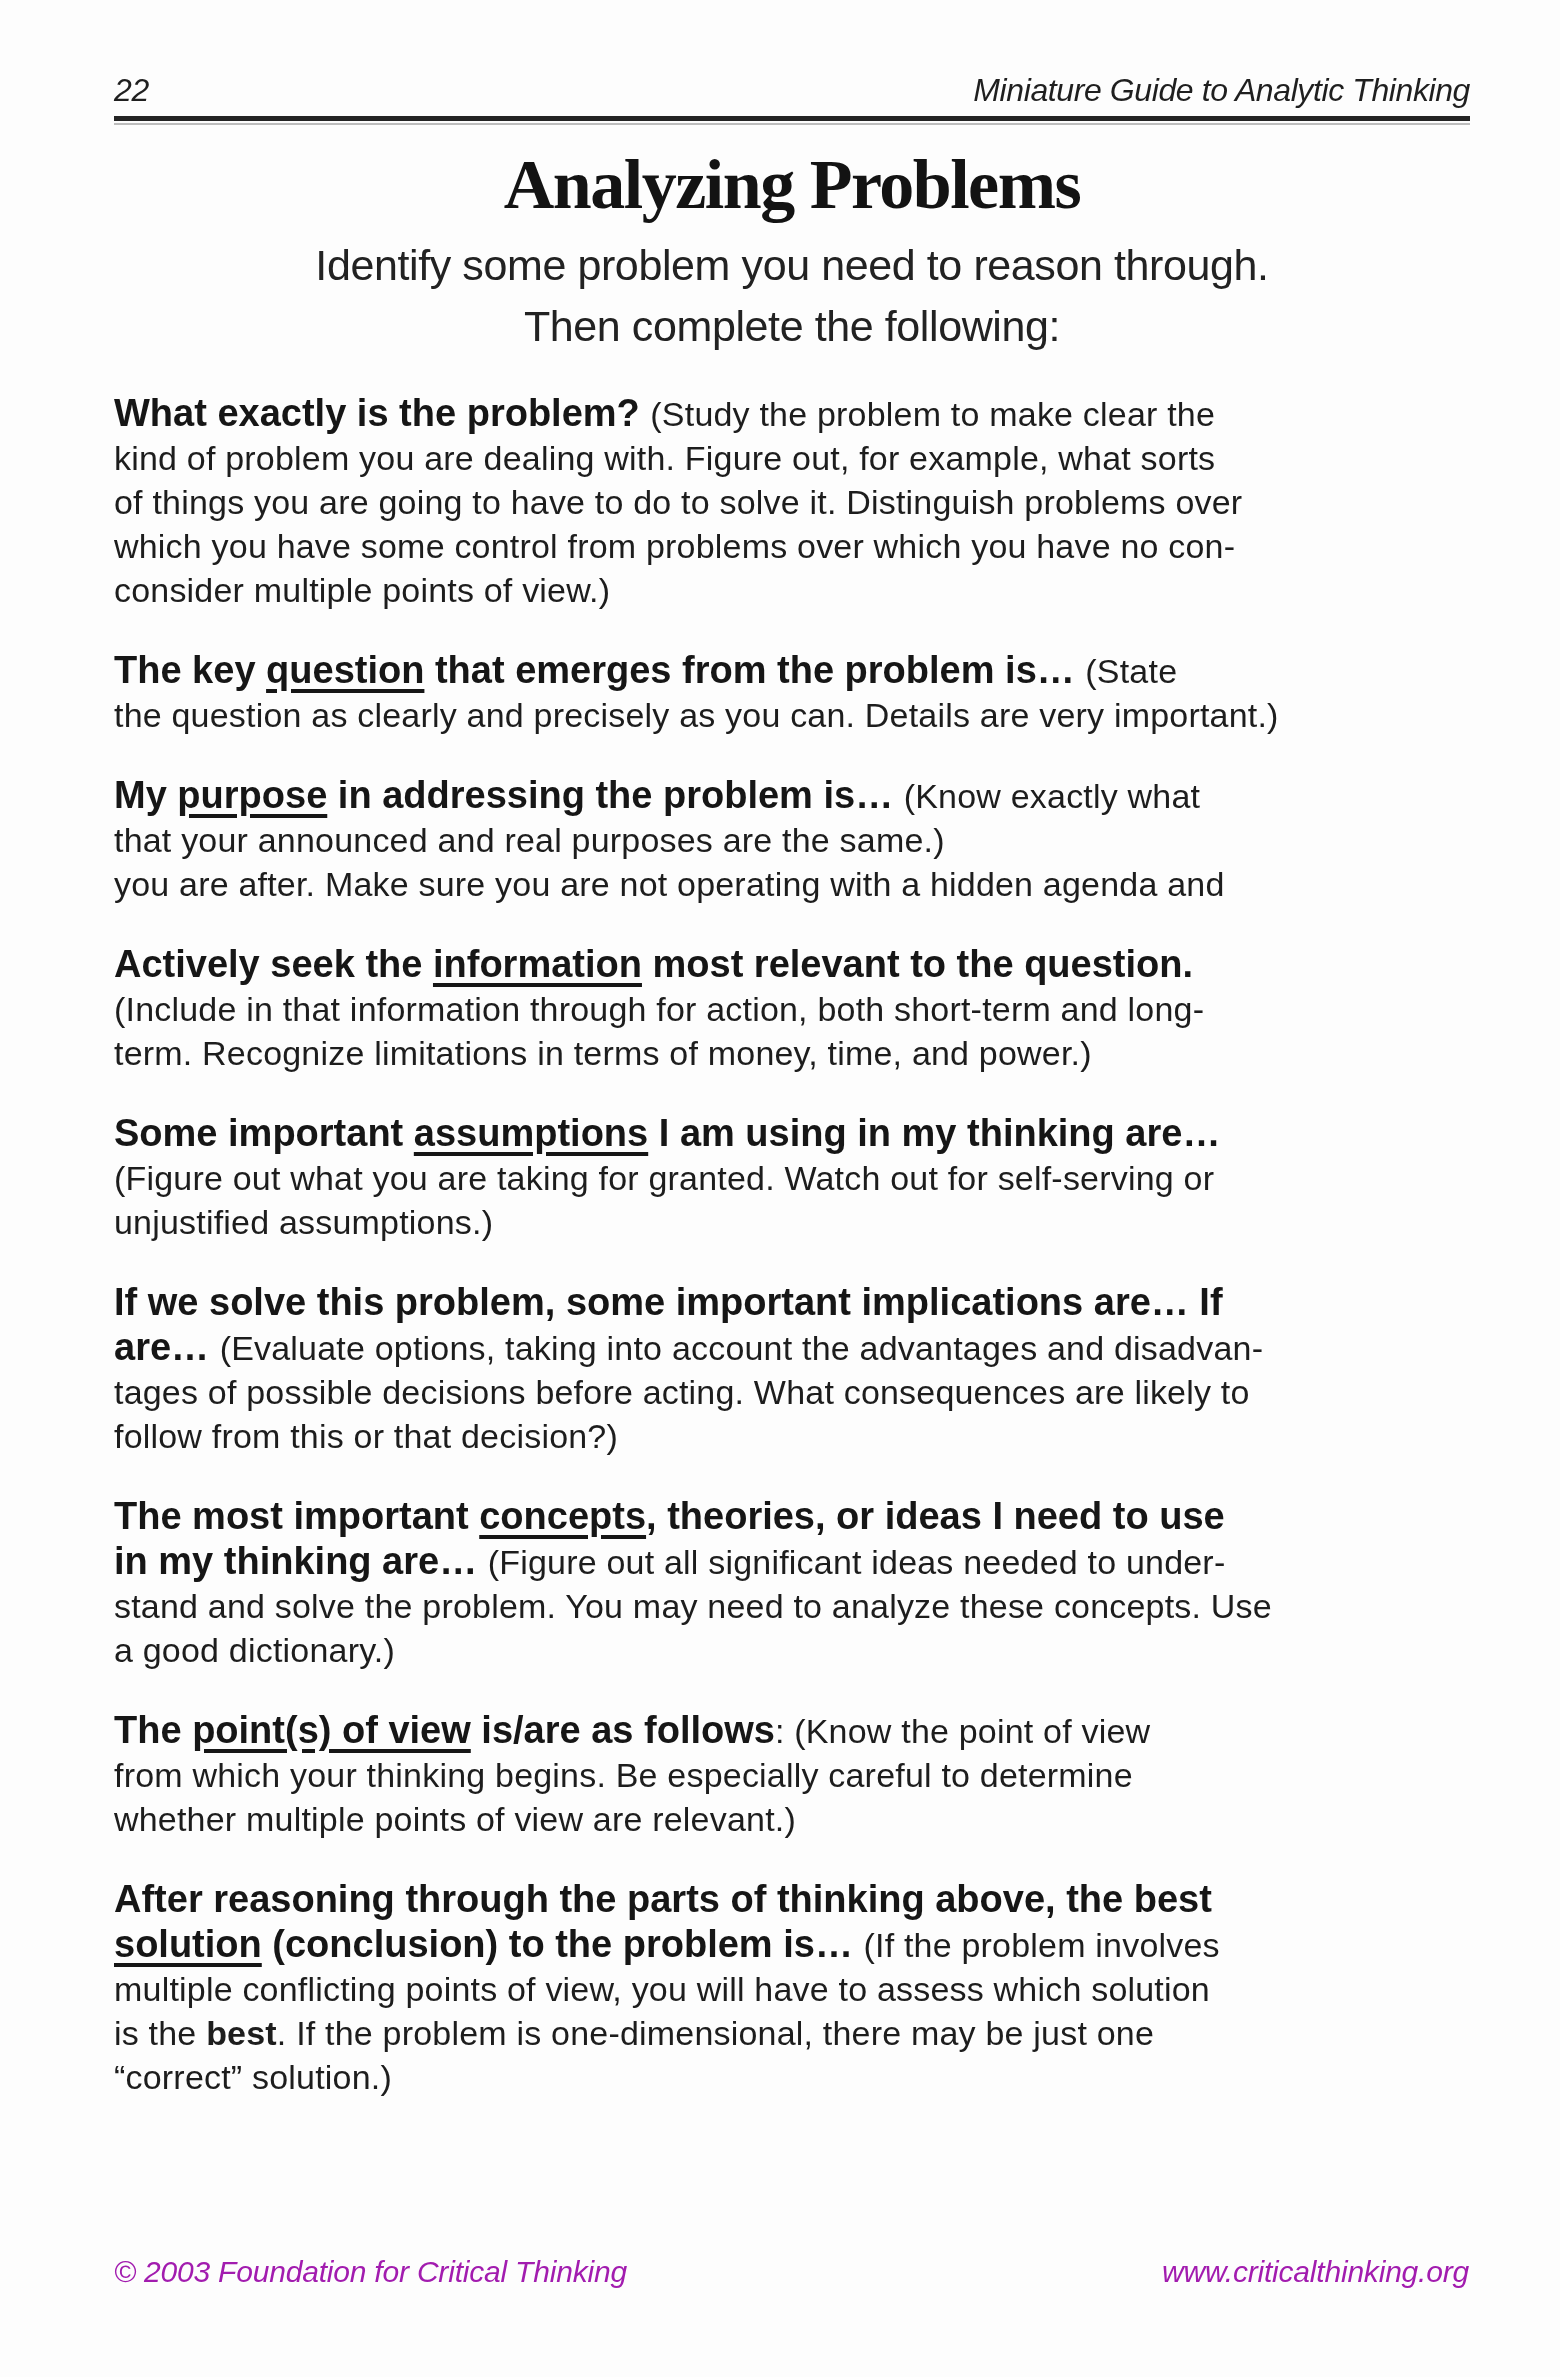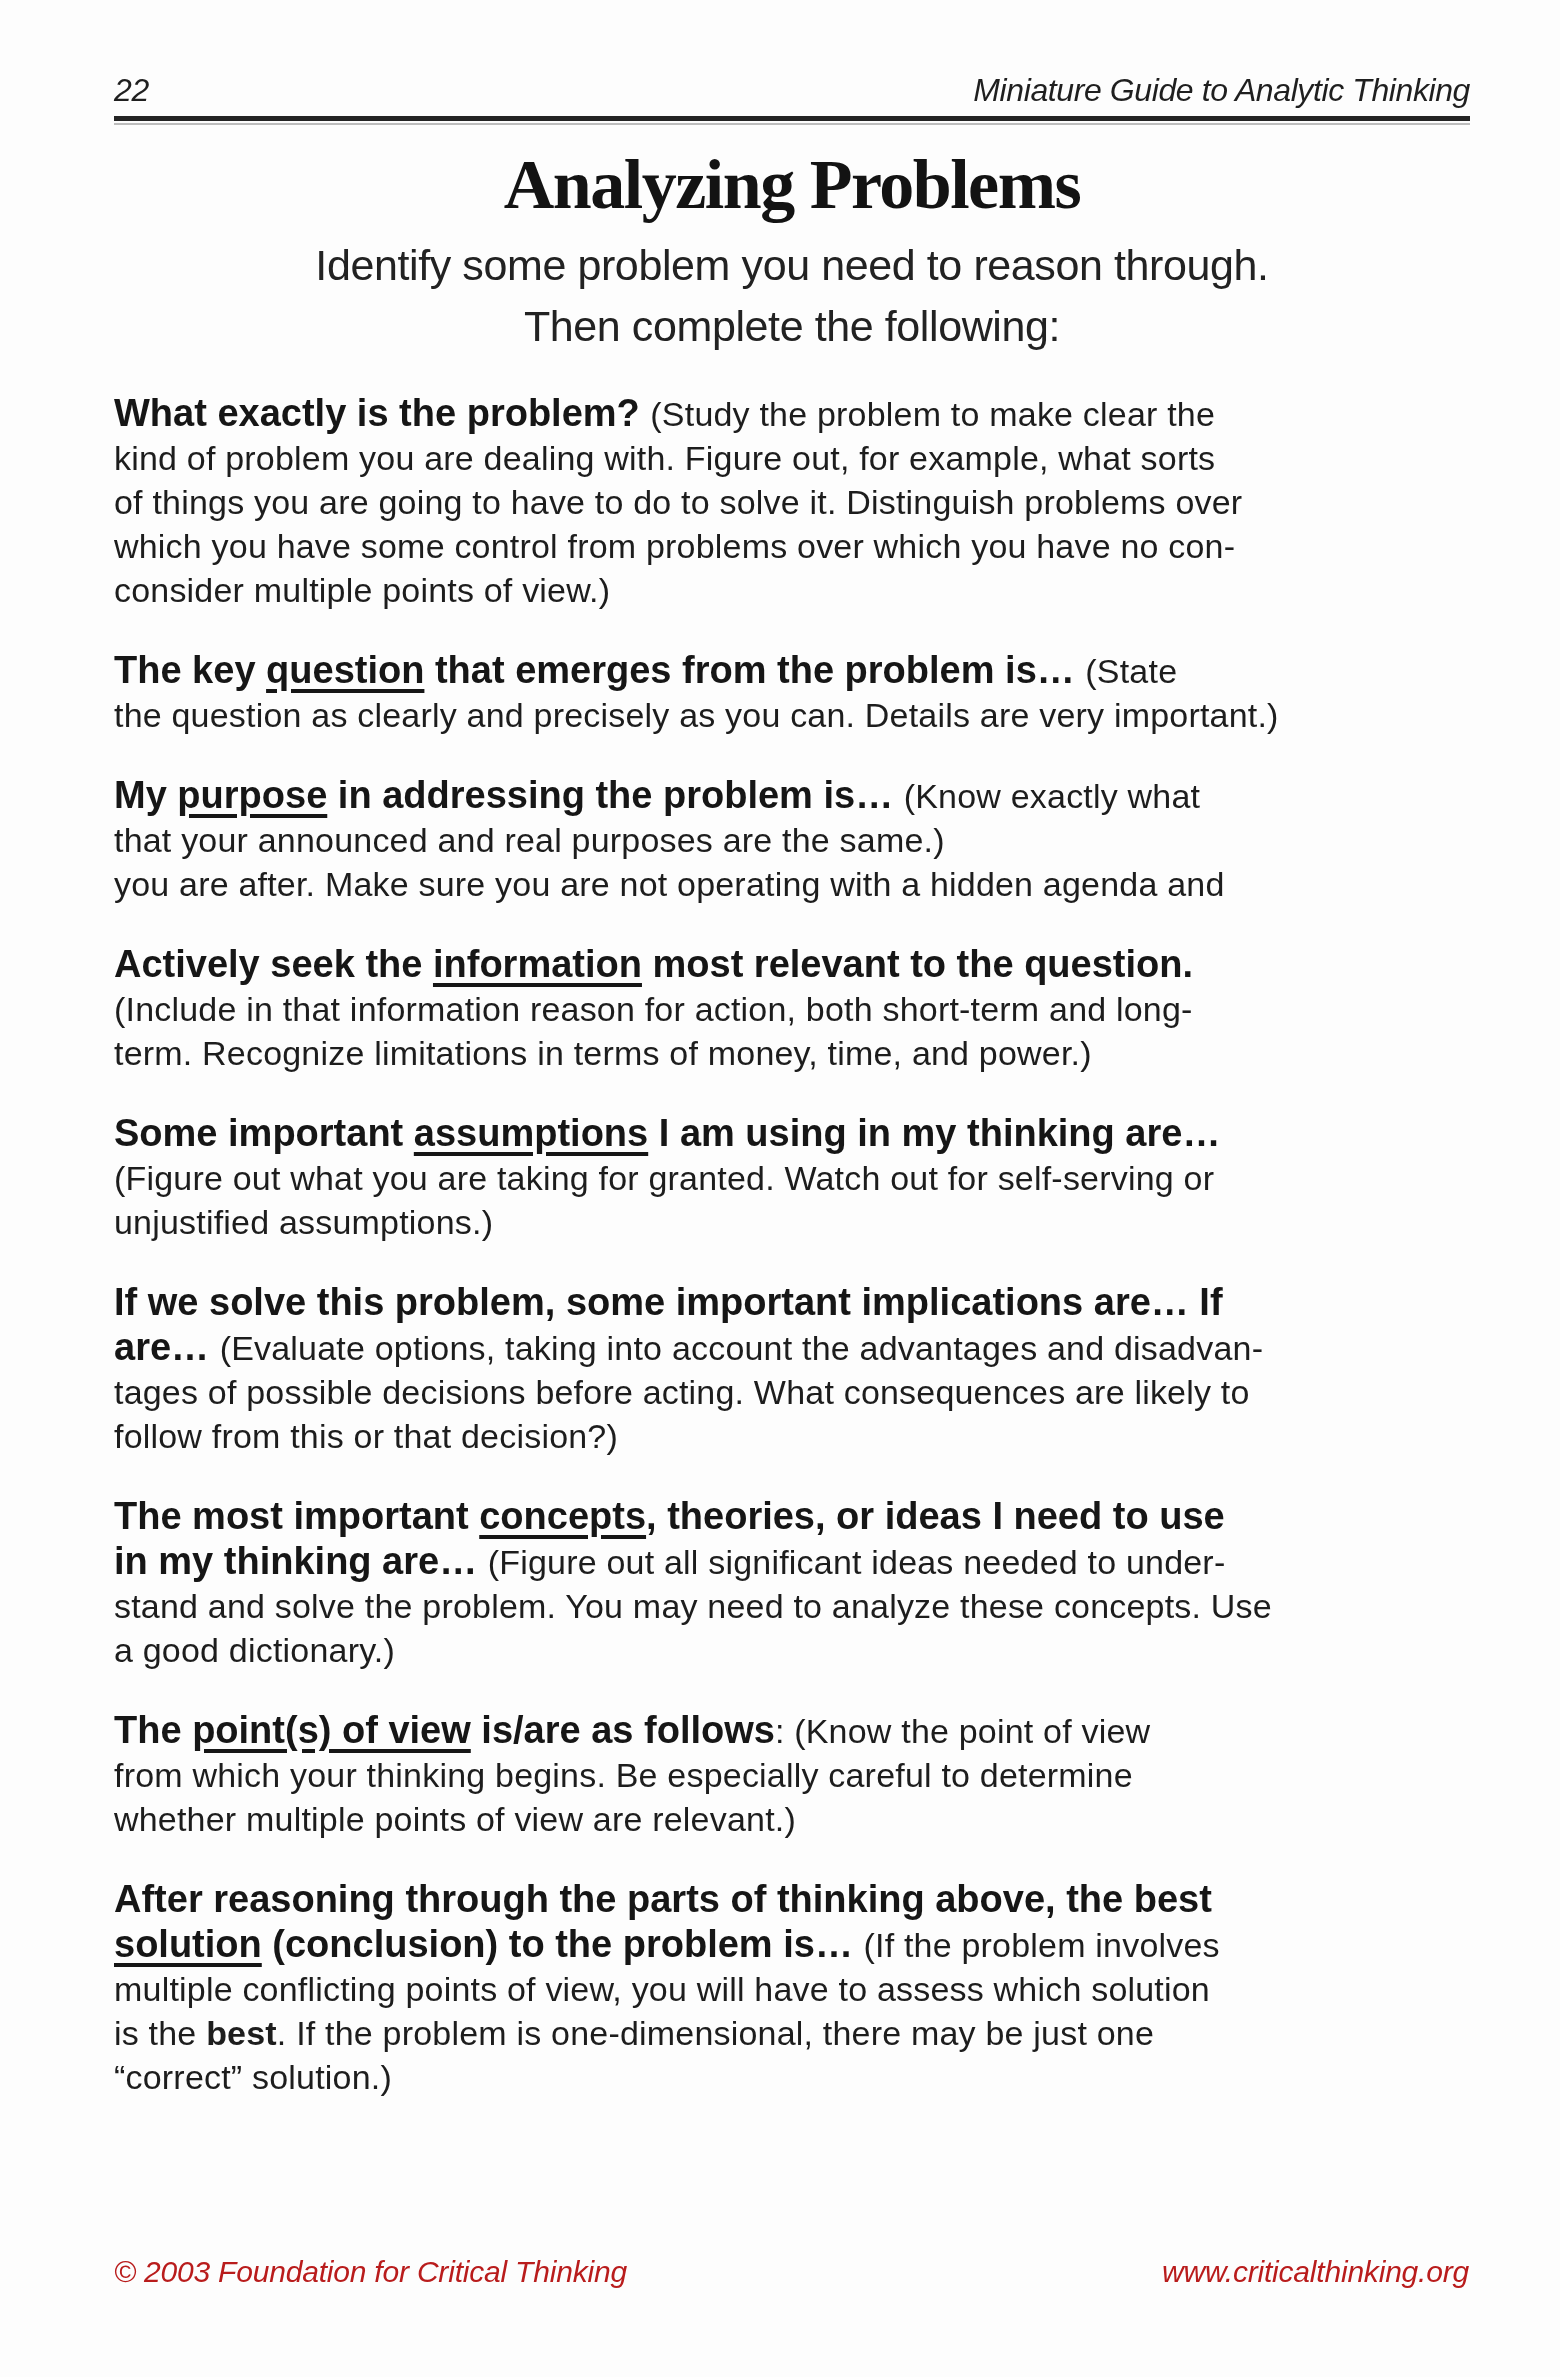--- a/index.html
+++ b/index.html
@@ -62,21 +62,21 @@
   .run-bu {
     text-decoration: underline;
     text-decoration-thickness: 3.8px;
     text-underline-offset: 6.1px;
   }
 
   .footer {
     position: absolute;
     left: 114px; right: 91px; bottom: 88px;
     display: flex; justify-content: space-between; align-items: baseline;
-    font-style: italic; font-size: 30px; color: #b91c1c;
+    font-style: italic; font-size: 30px; color: #a21caf;
     letter-spacing: -0.2px;
   }
 </style>
 </head>
 <body class="page-body">
 
 <div class="content">
 
   <div class="hdr">
     <span>22</span>
@@ -107,21 +107,21 @@
         <div class="line"><span class="run-b">The key </span><span class="run-bu">question</span><span class="run-b"> that emerges from the problem is… </span><span class="run-n">(State</span></div>
         <div class="line"><span class="run-n">the question as clearly and precisely as you can. Details are very important.)</span></div>
       </div>
       <div class="para">
         <div class="line"><span class="run-b">My </span><span class="run-bu">purpose</span><span class="run-b"> in addressing the problem is… </span><span class="run-n">(Know exactly what</span></div>
         <div class="line"><span class="run-n">that your announced and real purposes are the same.)</span></div>
         <div class="line"><span class="run-n">you are after. Make sure you are not operating with a hidden agenda and</span></div>
       </div>
       <div class="para">
         <div class="line"><span class="run-b">Actively seek the </span><span class="run-bu">information</span><span class="run-b"> most relevant to the question.</span></div>
-        <div class="line"><span class="run-n">(Include in that information reason for action, both short-term and long-</span></div>
+        <div class="line"><span class="run-n">(Include in that information through for action, both short-term and long-</span></div>
         <div class="line"><span class="run-n">term. Recognize limitations in terms of money, time, and power.)</span></div>
       </div>
       <div class="para">
         <div class="line"><span class="run-b">Some important </span><span class="run-bu">assumptions</span><span class="run-b"> I am using in my thinking are…</span></div>
         <div class="line"><span class="run-n">(Figure out what you are taking for granted. Watch out for self-serving or</span></div>
         <div class="line"><span class="run-n">unjustified assumptions.)</span></div>
       </div>
       <div class="para">
         <div class="line"><span class="run-b">If we solve this problem, some important implications are… If</span></div>
         <div class="line"><span class="run-b">are… </span><span class="run-n">(Evaluate options, taking into account the advantages and disadvan-</span></div>

